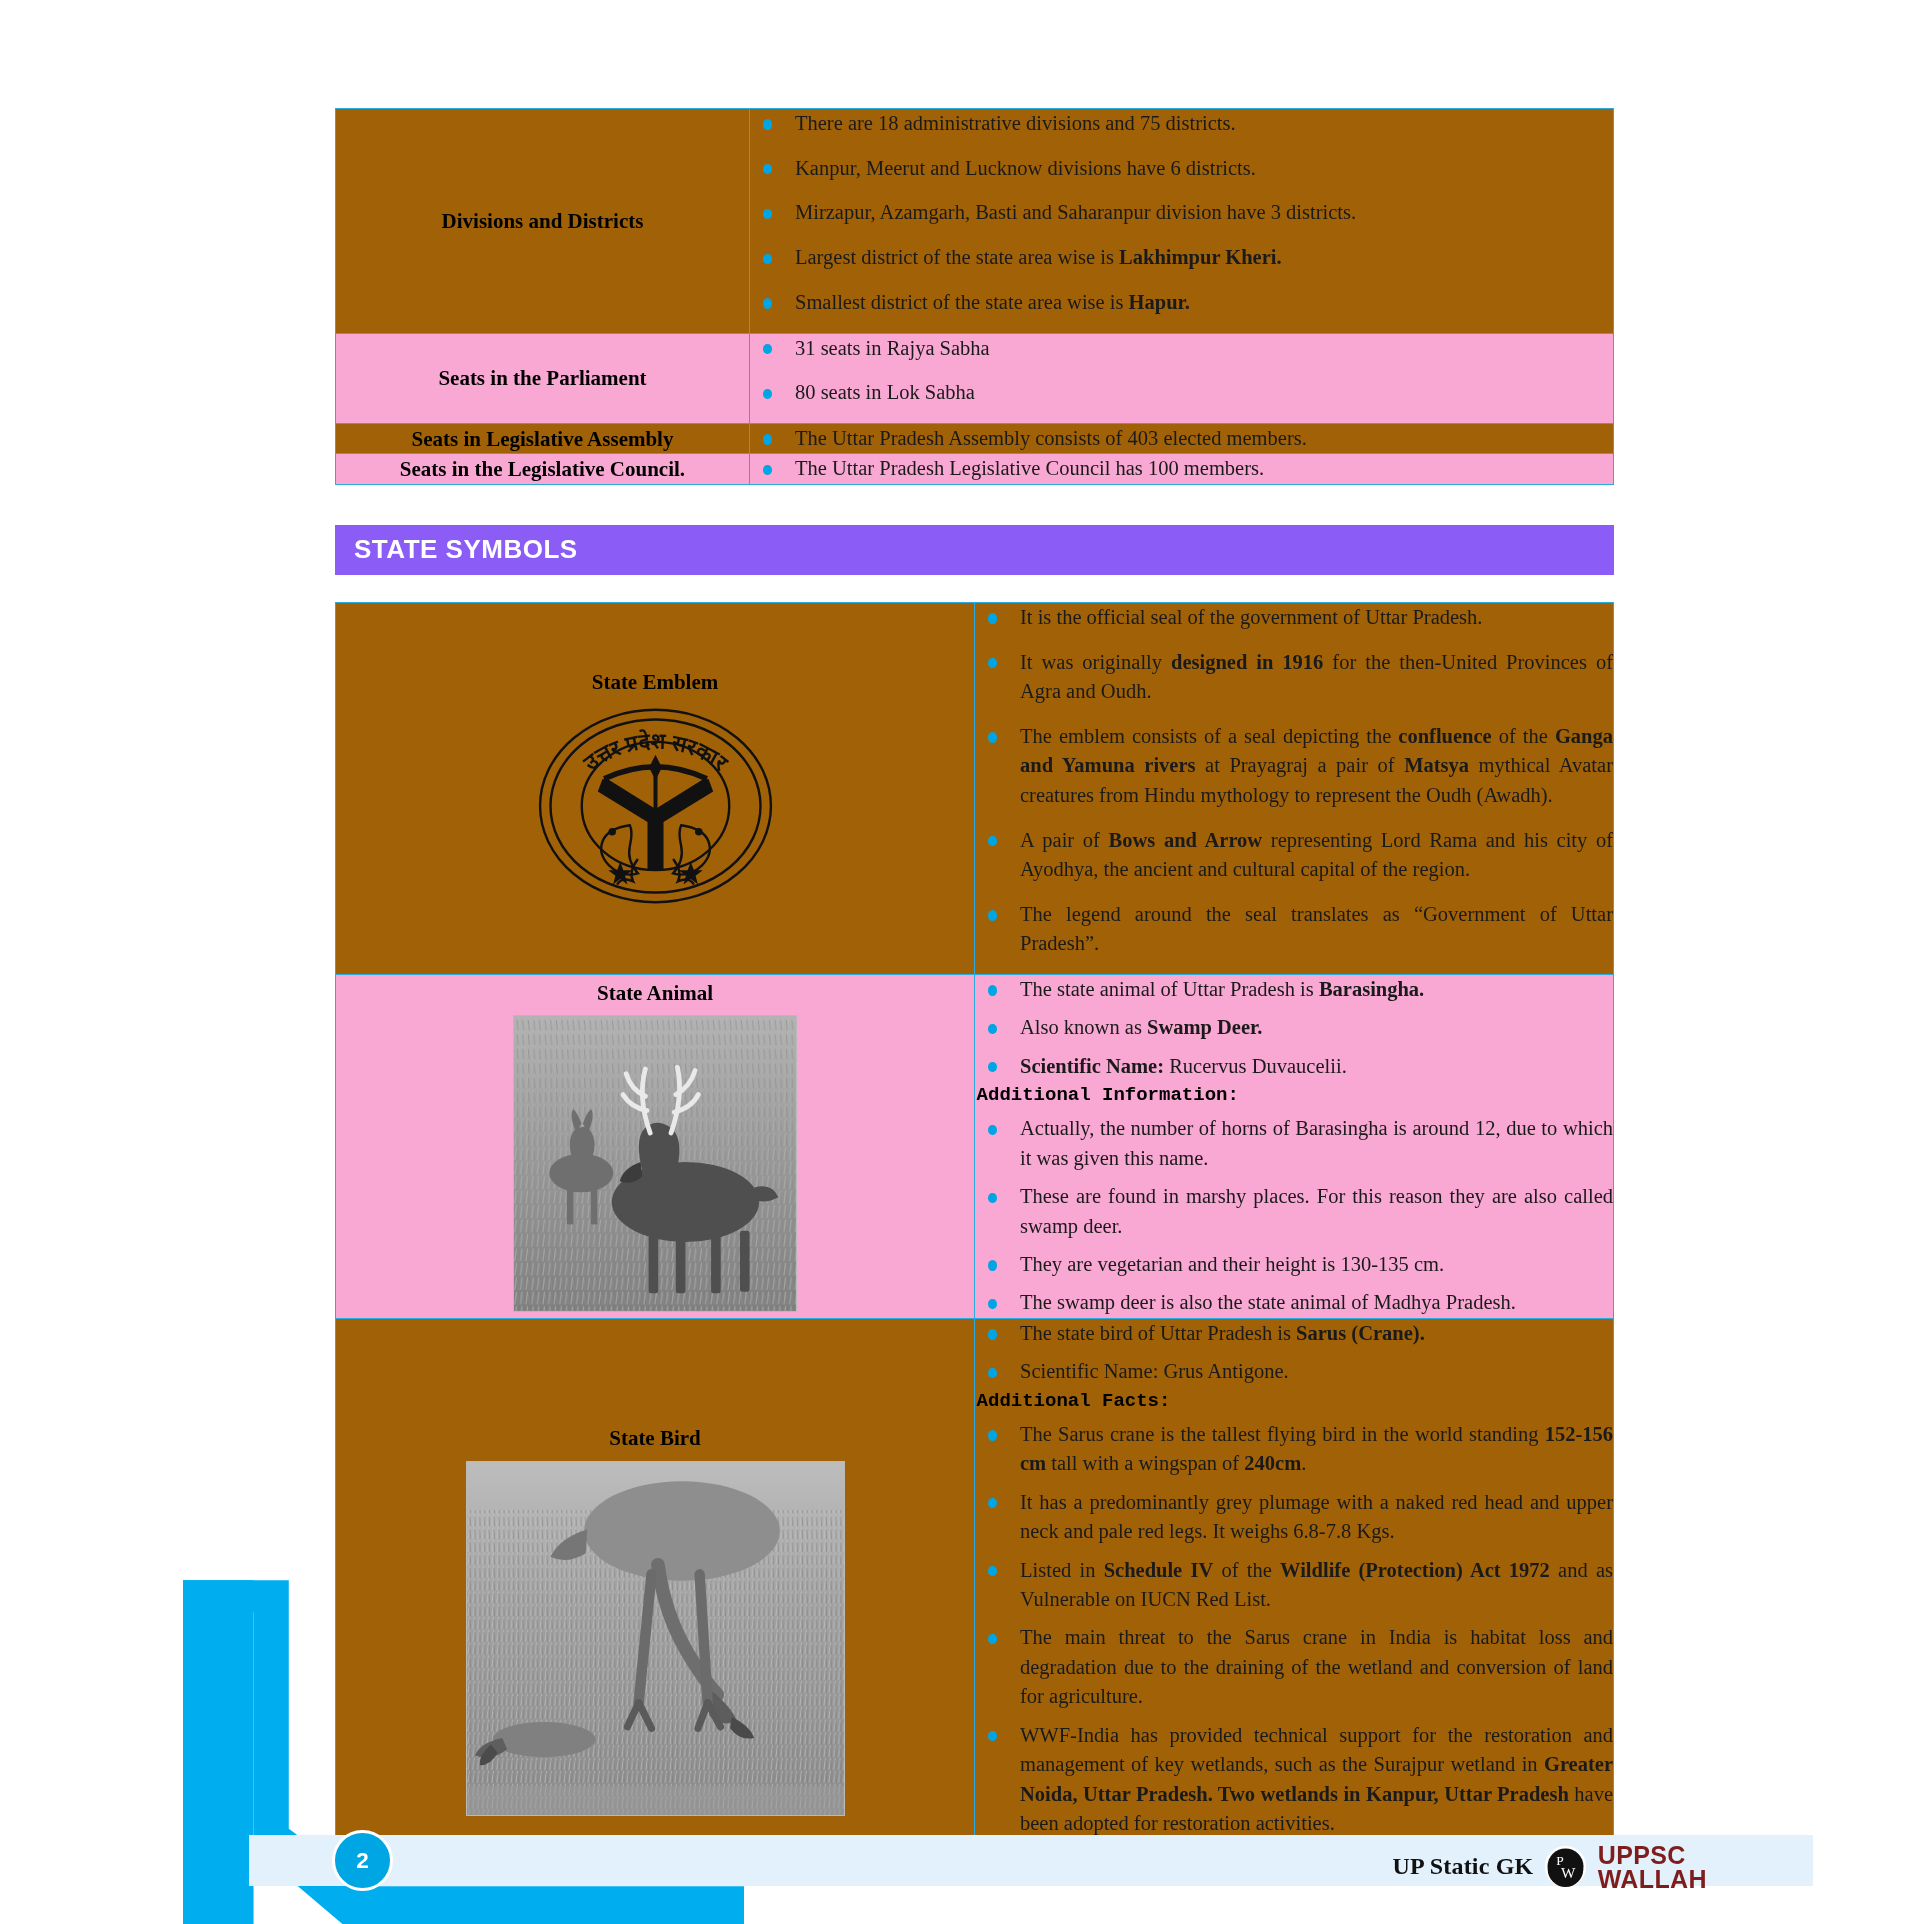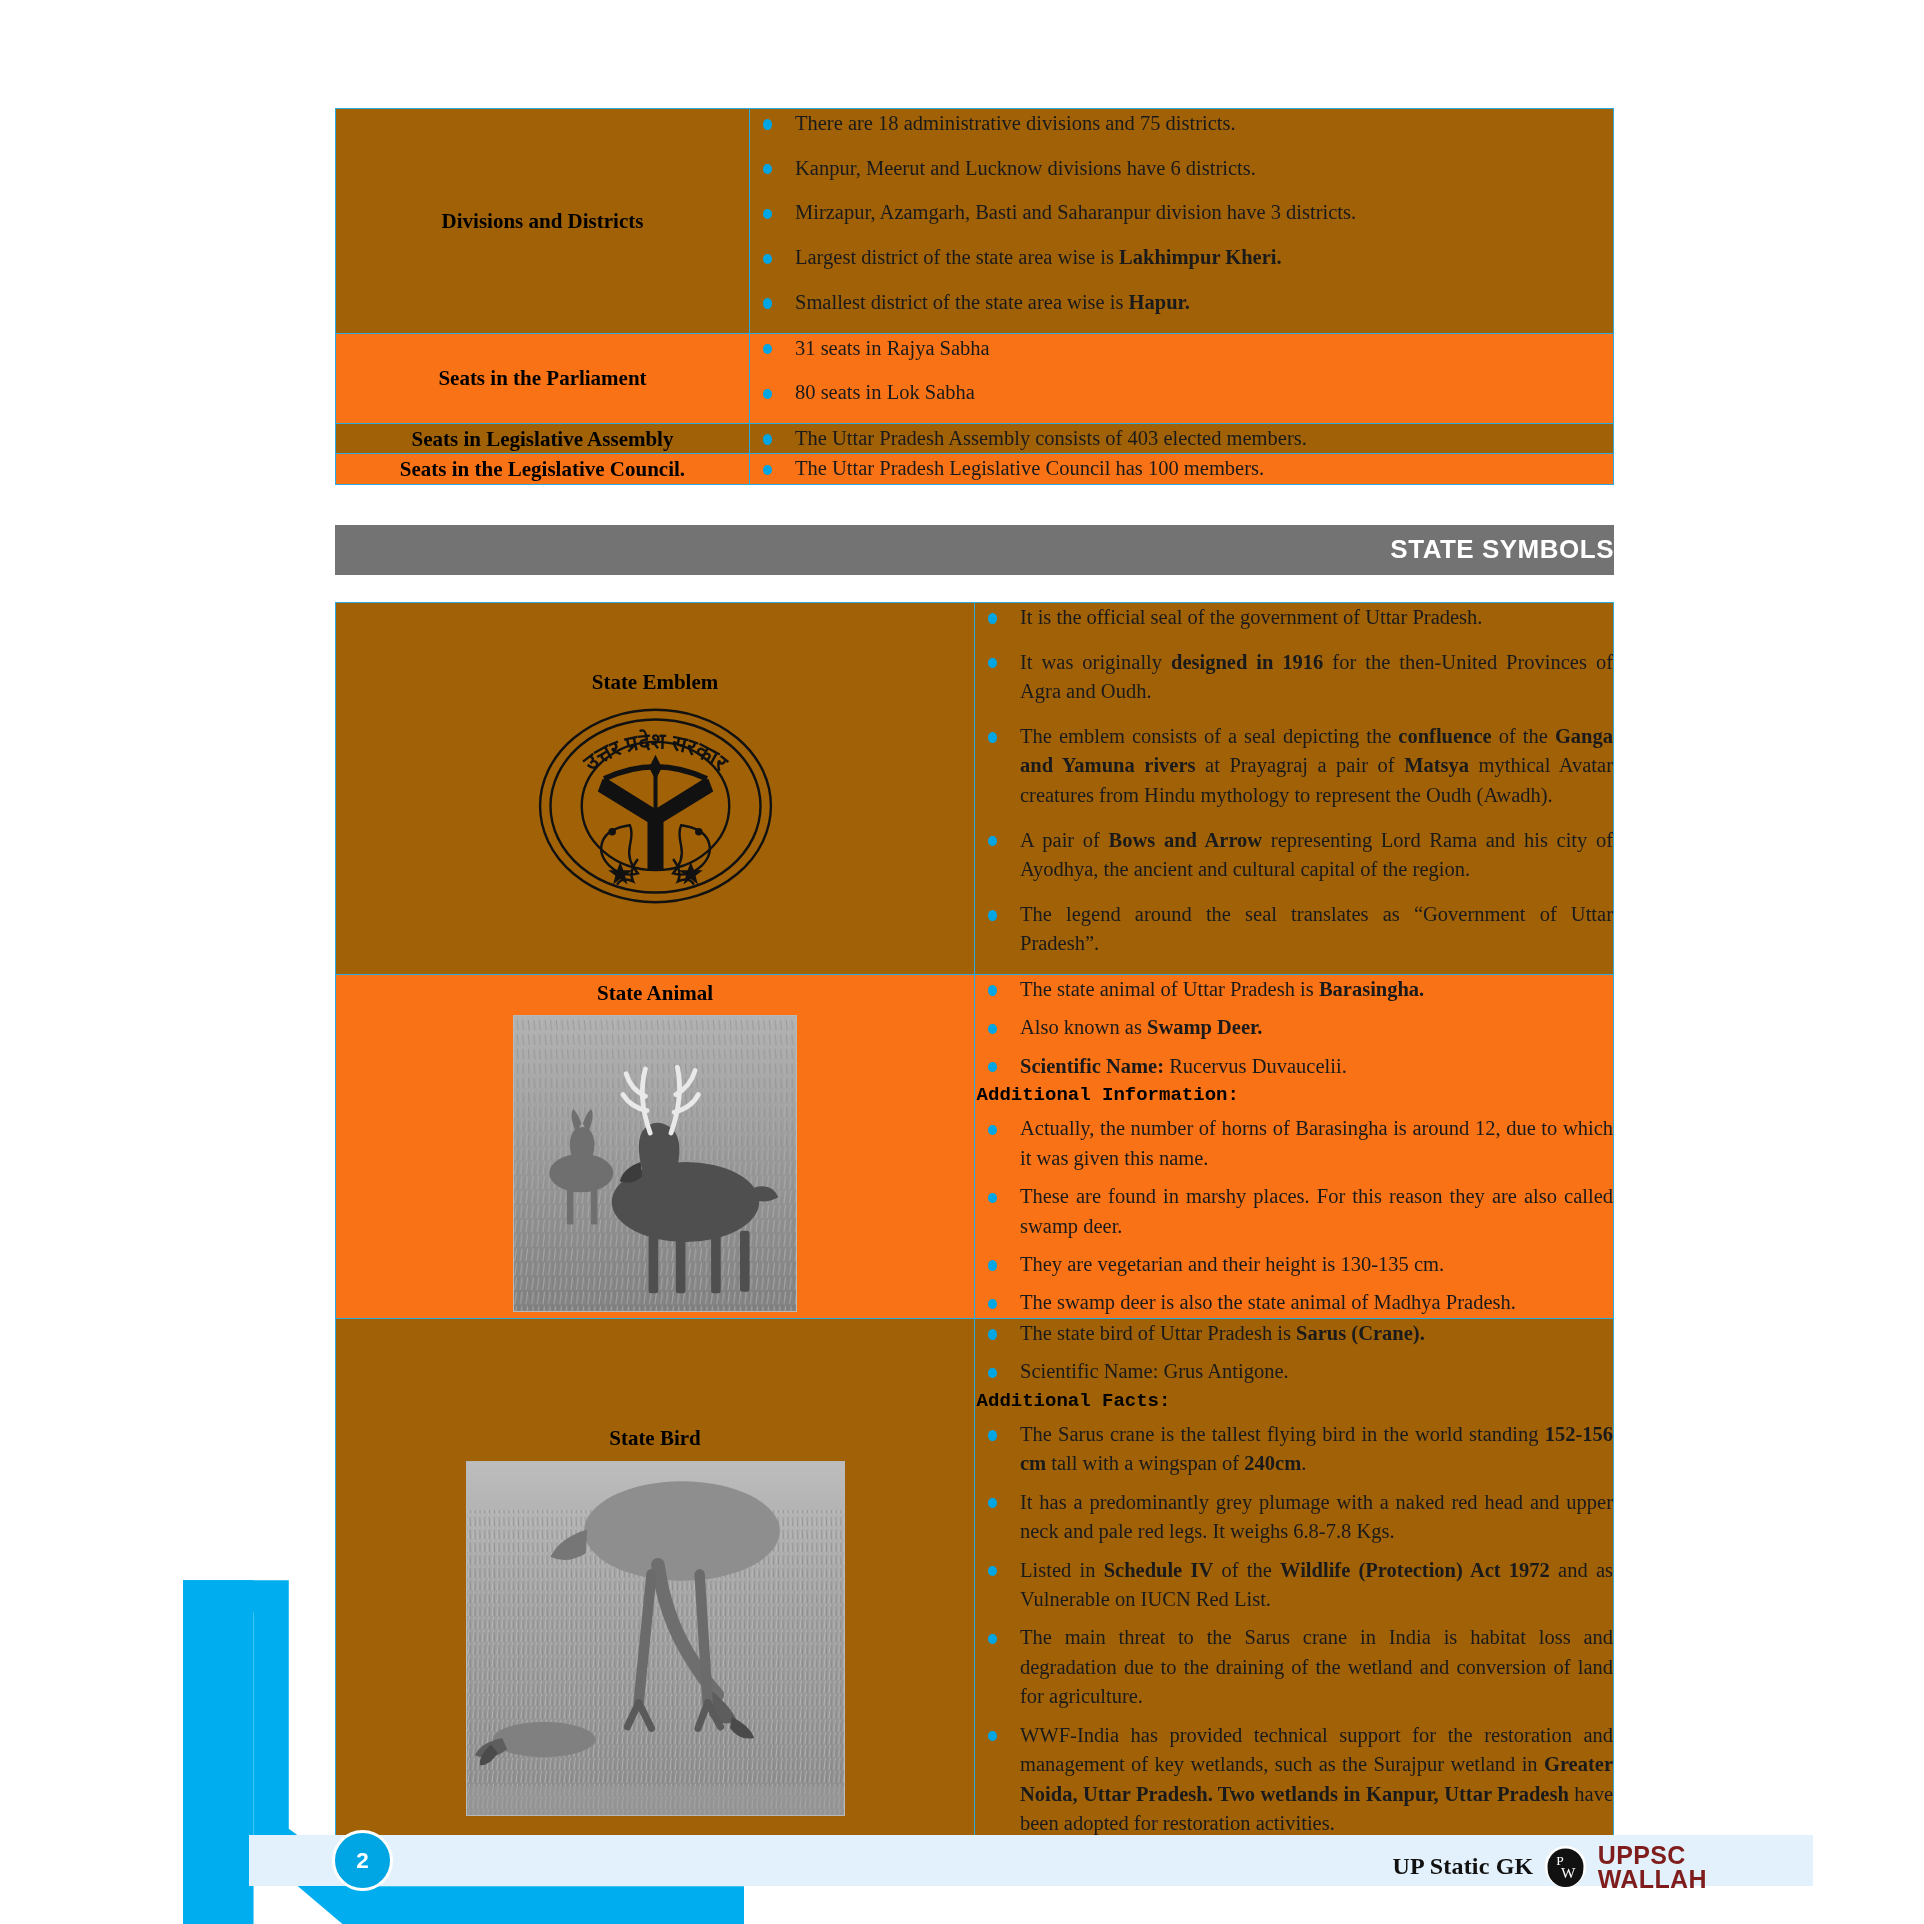--- a/index.html
+++ b/index.html
@@ -55,21 +55,21 @@
     text-align: center;
     font-weight: bold;
     font-size: 21px;
     color: #000;
     padding: 11.2px 14.4px;
     line-height: 1.35;
   }
   td.body {
     padding: 8px 17.6px 8px 8px;
   }
-  tr.tint td { background: #f97316; }
+  tr.tint td { background: #f9a8d4; }
   tr.plain td { background: #a16207; }
 
   
   ul.bl {
     list-style: none;
     margin: 0;
     padding: 0;
   }
   ul.bl > li {
     position: relative;
@@ -100,27 +100,26 @@
     margin: 3.2px 0 8px 0;
     padding-left: 1.6px;
     font-family: Liberation Mono, monospace;
   }
 
   b, strong { font-weight: bold; }
 
   
   .banner {
     margin: 40px 0 27px 0;
-    background: #737373;
+    background: #8b5cf6;
     height: 50px;
     display: flex;
     align-items: center;
     padding-left: 19px;
     box-sizing: border-box;
-    justify-content: flex-end;
   }
   .banner span {
     color: #ffffff;
     font-family: "Liberation Sans", "DejaVu Sans", sans-serif;
     font-weight: bold;
     font-size: 26px;
     letter-spacing: 0.5px;
   }
 
   

